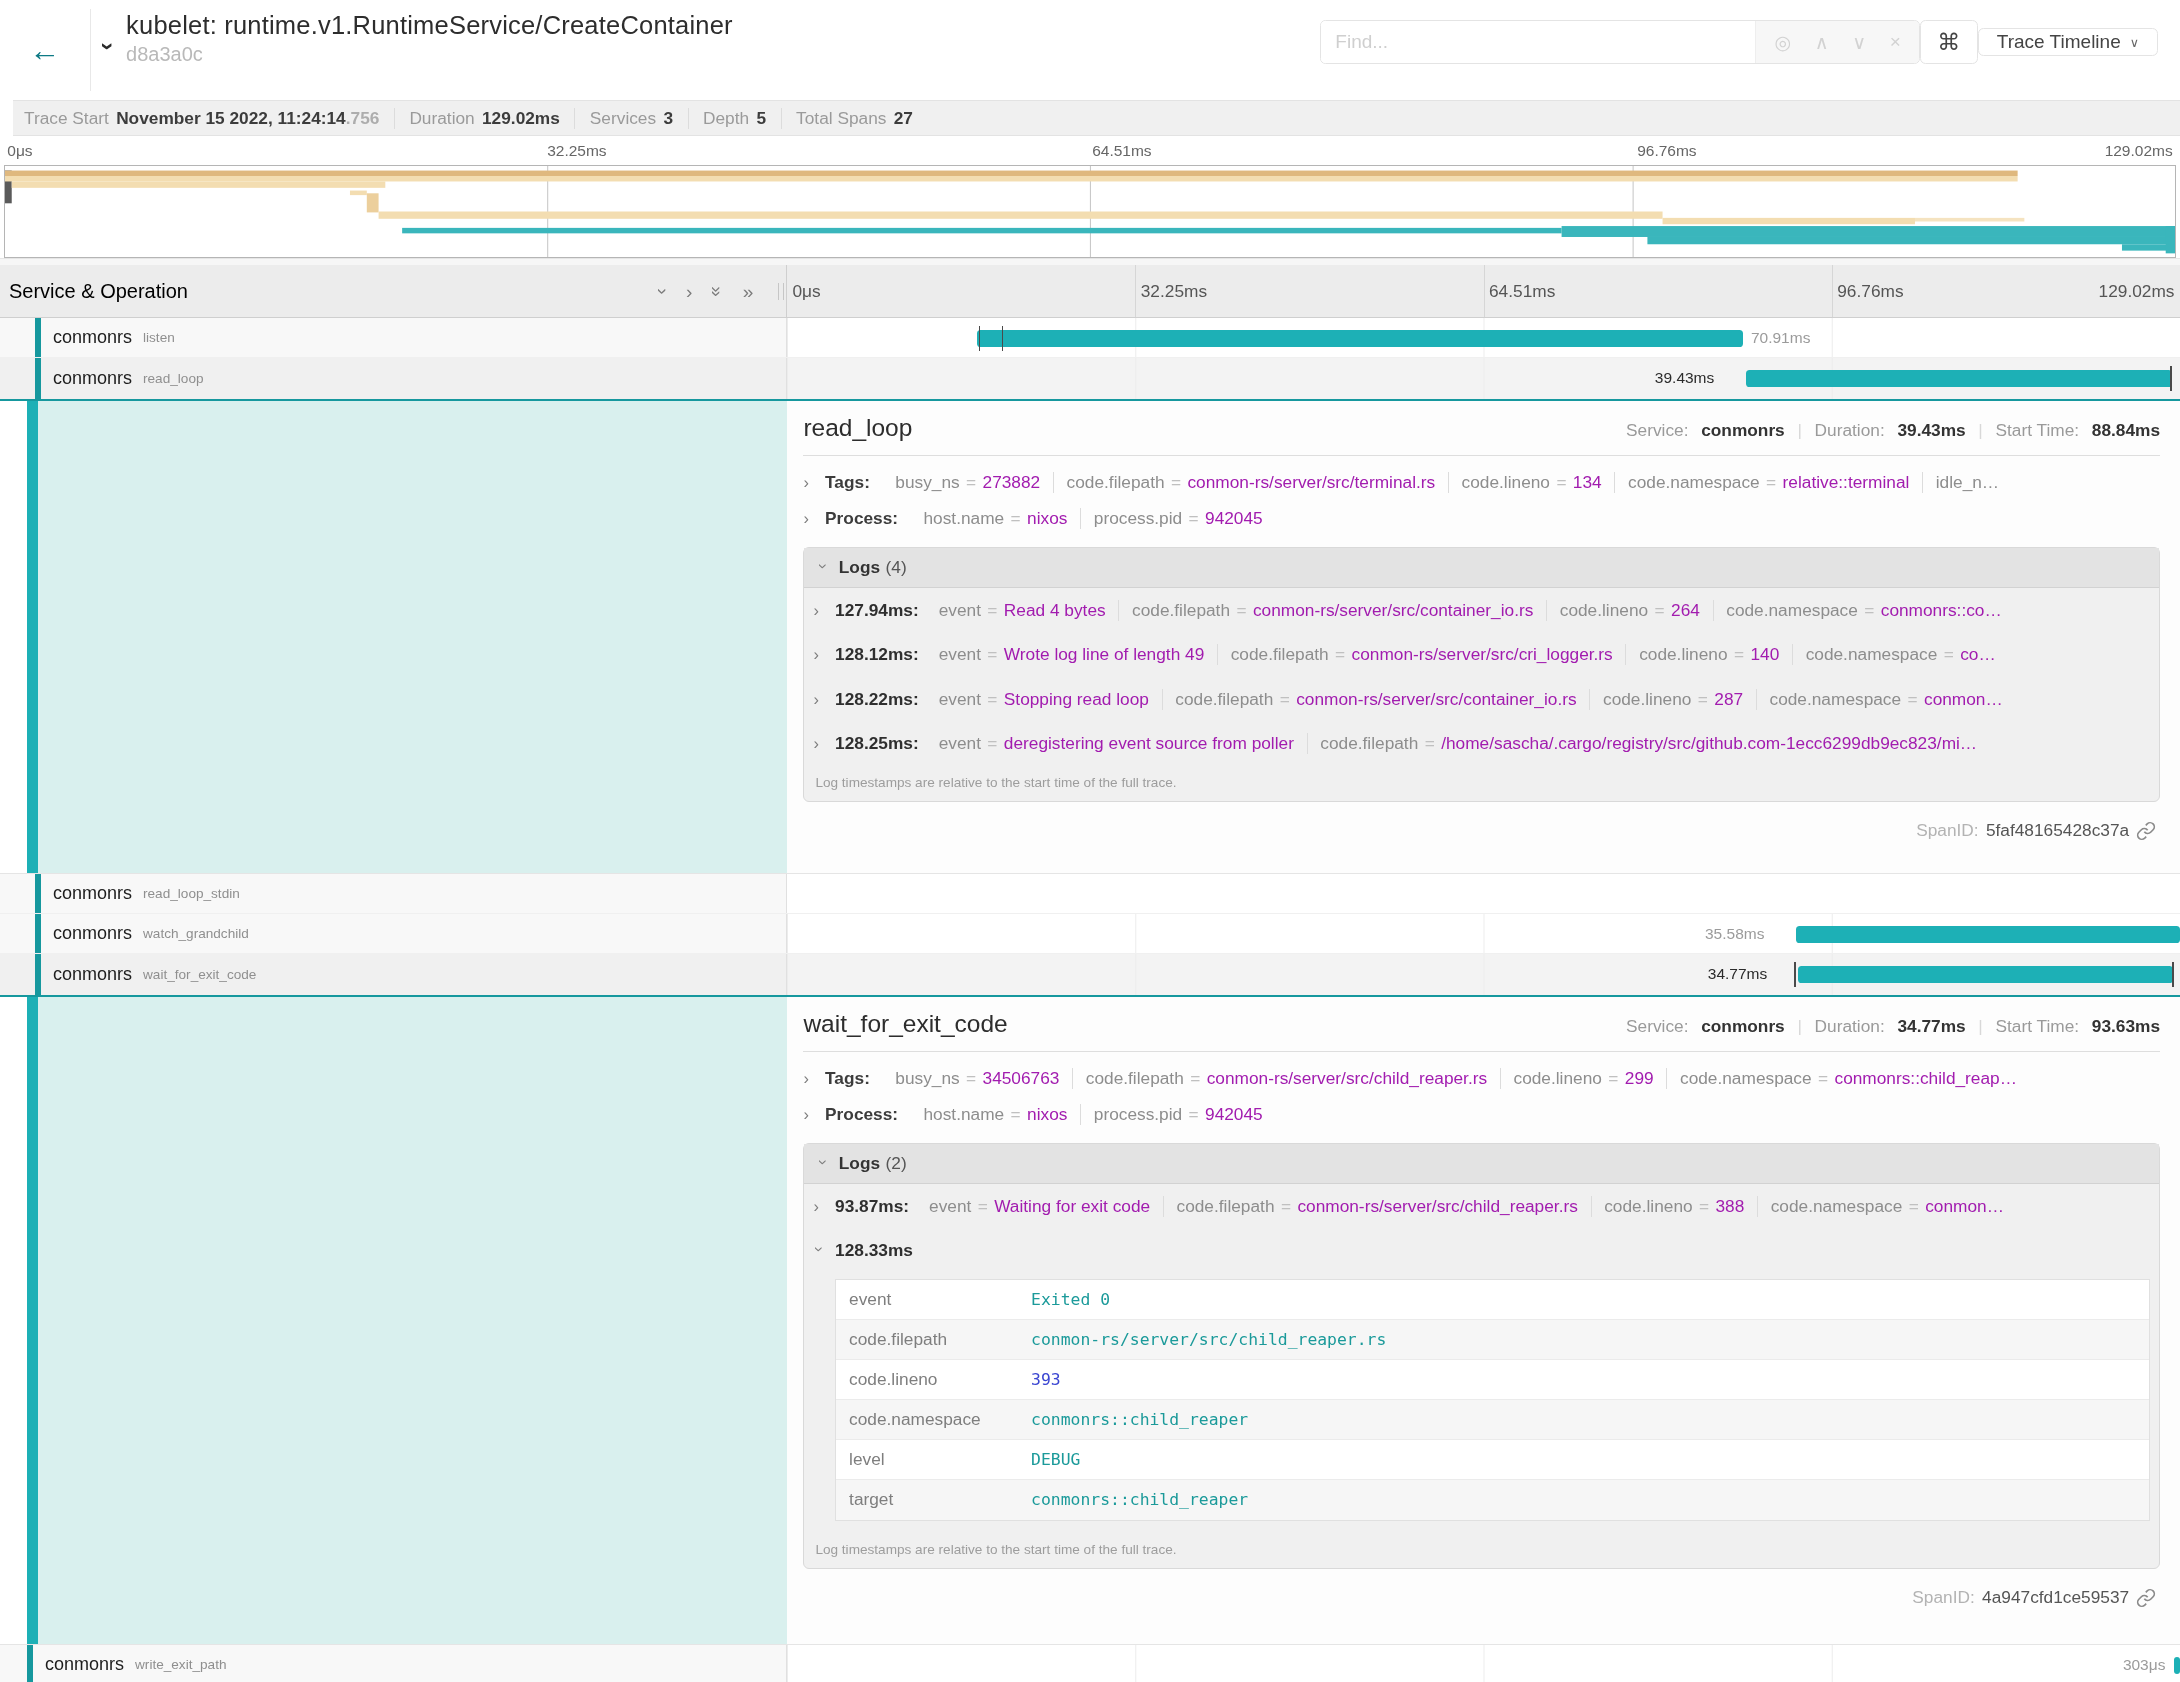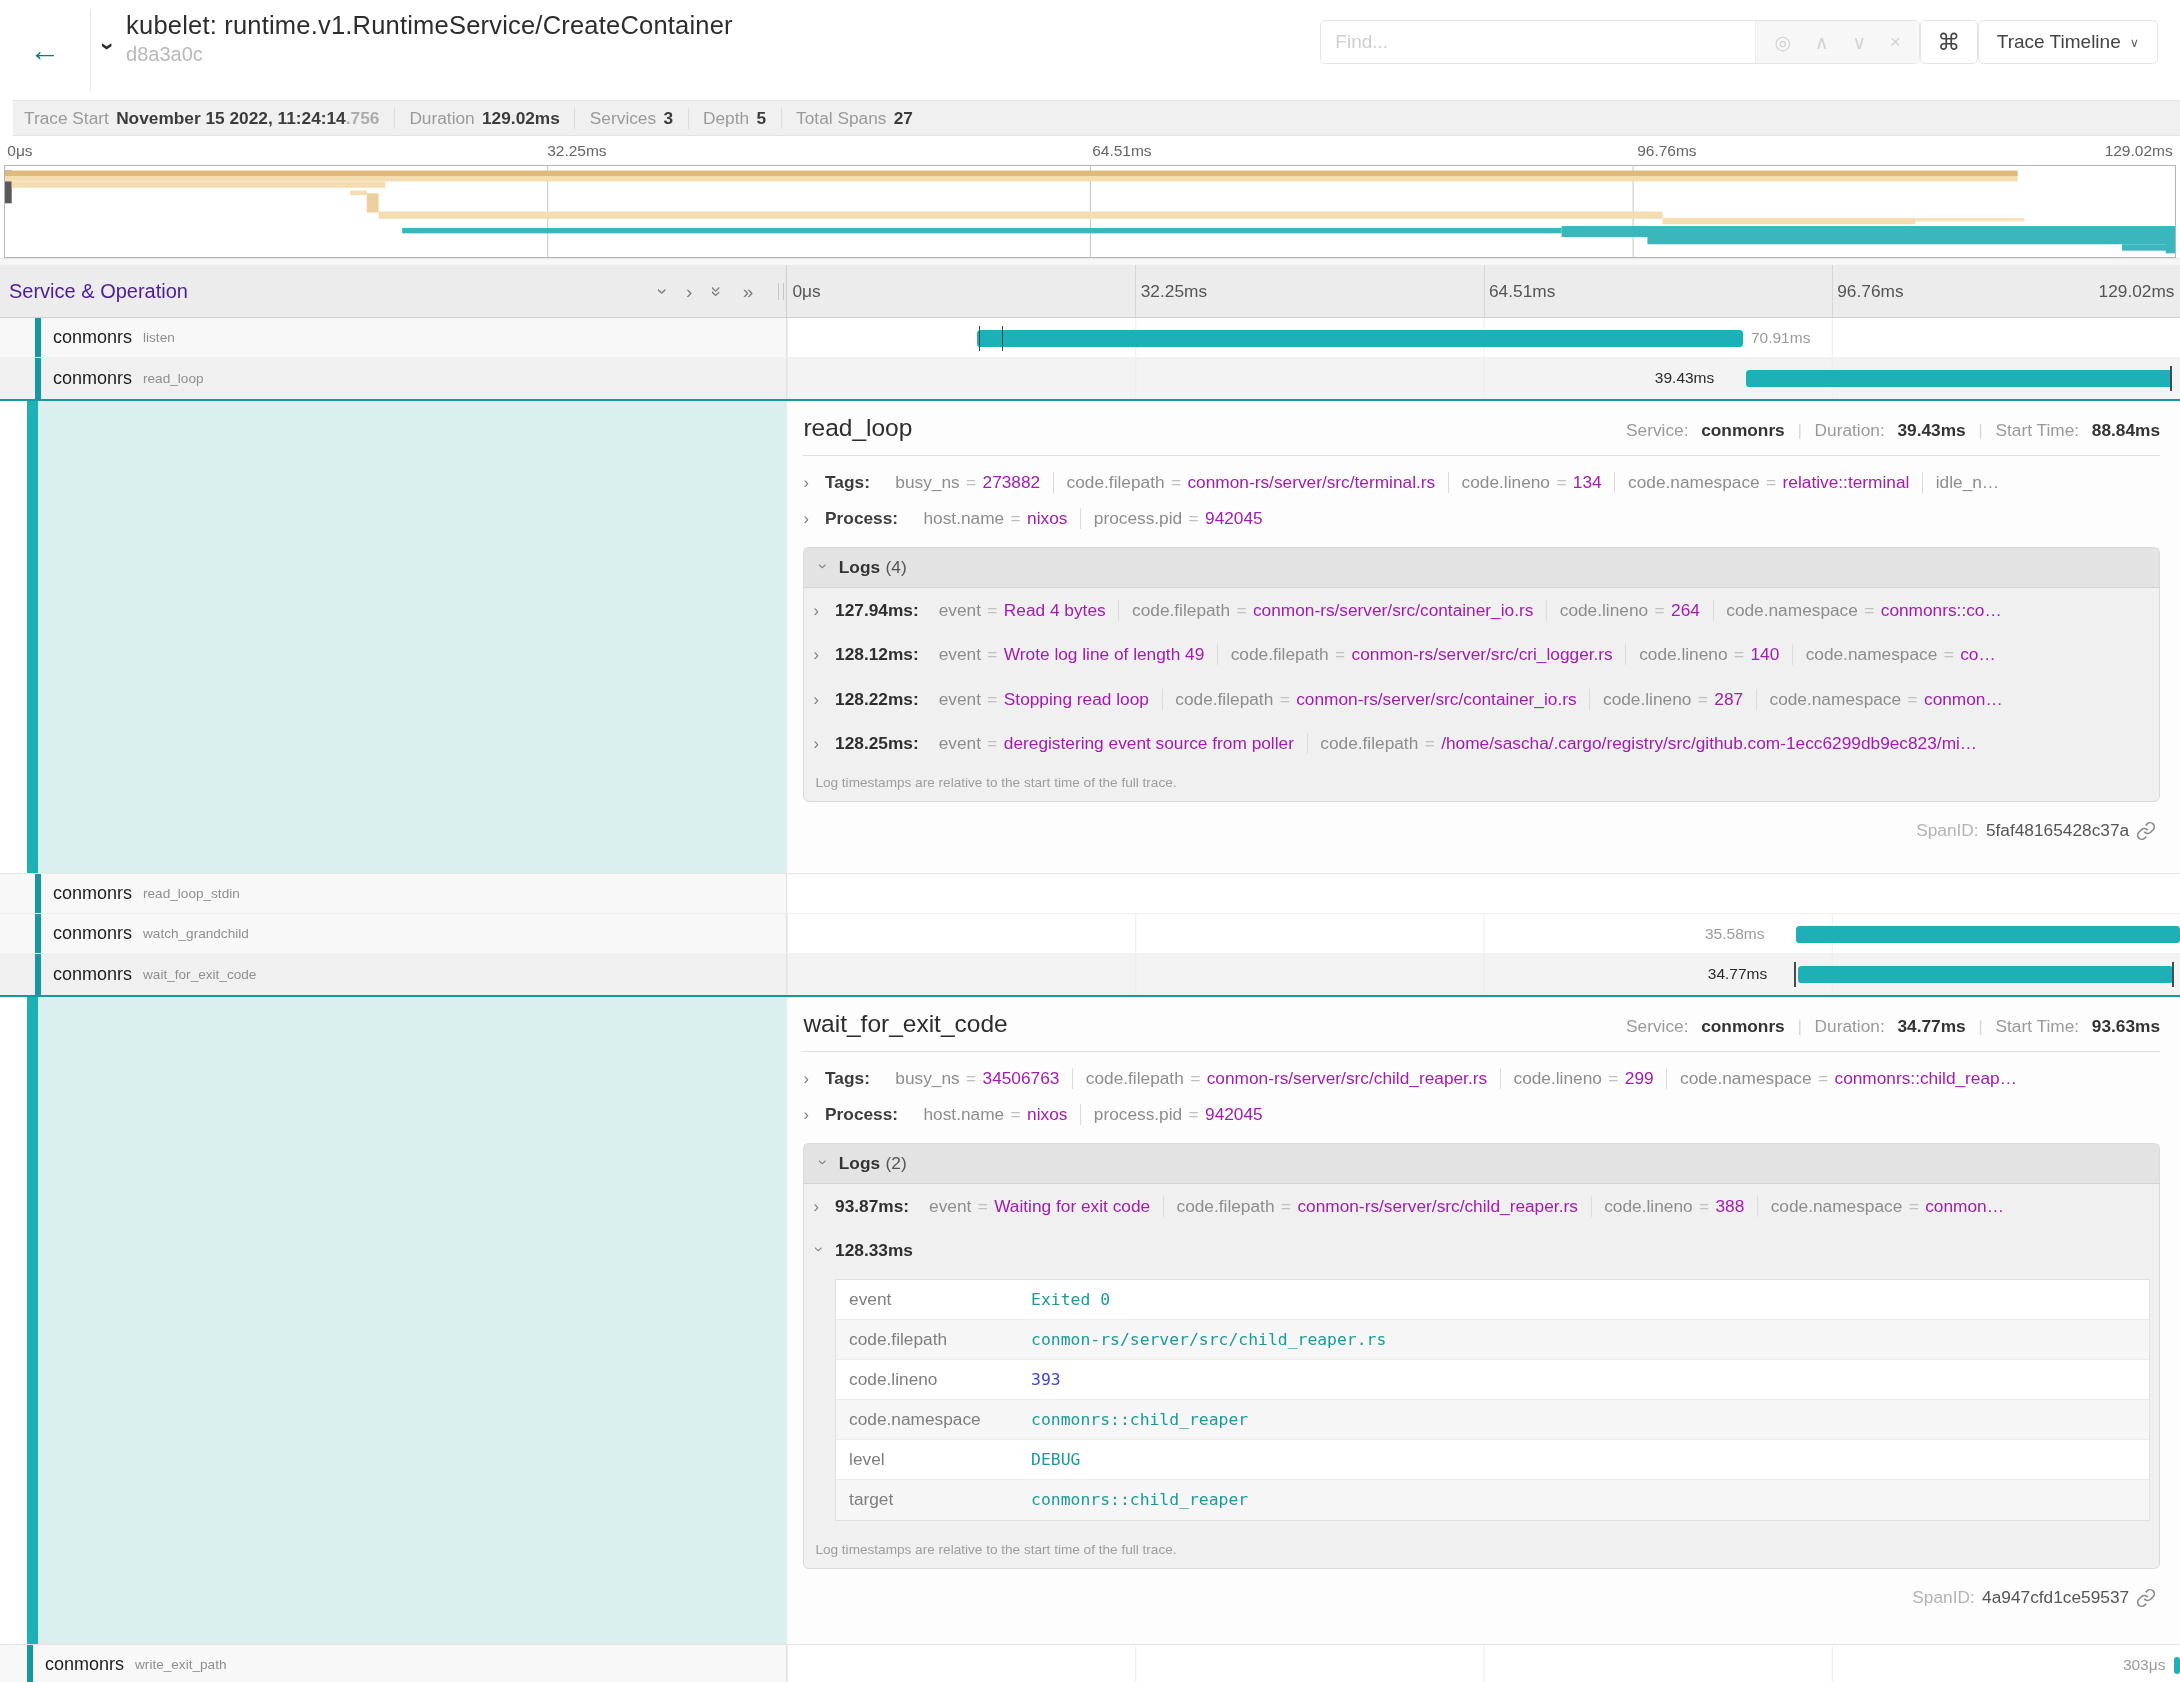--- a/index.html
+++ b/index.html
@@ -13,41 +13,41 @@
   .hdr-titles { margin-left:14.5px; margin-top:1.8px; flex:0 1 auto; }
   .trace-title { font-size:25.5px; font-weight:500; color:#2d2d2d; letter-spacing:0.2px; }
   .trace-id { font-size:20px; color:#b9b9b9; margin-top:3.6px; }
   .hdr-right { margin-left:auto; display:flex; align-items:center; margin-top:11px; margin-right:22px; }
   .find-group { display:flex; height:44px; border:0.9px solid #e4e4e4; border-radius:5.5px; overflow:hidden; width:600px; }
   .find-input { border:none; outline:none; flex:1; padding:0 14.5px; font-size:19px; color:#555; background:#fff; font-family:"Liberation Sans", sans-serif; }
   .find-input::placeholder { color:#cfcfcf; }
   .find-icons { display:flex; align-items:center; gap:23.6px; background:#f7f7f7; padding:0 18px; border-left:0.9px solid #eee; }
   .find-icons span { color:#d2d2d2; font-size:19px; cursor:pointer; }
   .sq-btn { height:44px; min-width:58px; border:0.9px solid #e4e4e4; border-radius:5.5px; background:#fff; font-size:23px; color:#444; cursor:pointer; }
-  .tt-btn { height:44px; padding:0 18px; border:0.9px solid #e4e4e4; border-radius:5.5px; background:#fff; font-size:19px; color:#444; cursor:pointer; display:flex; align-items:center; gap:9px; }
+  .tt-btn { height:28px; padding:0 18px; border:0.9px solid #e4e4e4; border-radius:5.5px; background:#fff; font-size:19px; color:#444; cursor:pointer; display:flex; align-items:center; gap:9px; }
   .tt-caret { font-size:12.7px; color:#666; }
 
   
   .summary { height:36px; background:#f0f0f0; border-top:0.9px solid #e3e3e3; border-bottom:0.9px solid #e3e3e3; display:flex; align-items:center; padding:0 11px; font-size:17.3px; color:#9a9a9a;margin-left:13px; }
   .sum-item { display:flex; gap:7.3px; align-items:center; }
   .sum-item + .sum-item { border-left:0.9px solid #dcdcdc; margin-left:14.5px; padding-left:14.5px; }
   .sum-val { color:#3c3c3c; font-weight:bold; }
   .sum-dim { color:#adadad; font-weight:bold; }
 
   
   .map-ticks { position:relative; height:29px; font-size:15.5px; color:#666; }
   .map-ticks span { position:absolute; top:6.4px; }
   .minimap { position:relative; height:93px; margin:0 3.6px; border:0.9px solid #b5b5b5; background:#fff; }
   .minimap svg { display:block; width:100%; height:100%; }
   .map-spacer { height:7.3px; background:#f6f6f6; border-top:0.9px solid #e6e6e6; }
 
   
   .tl-head { height:53px; display:flex; background:#ececec; border-bottom:0.9px solid #cfcfcf; }
   .tlh-left { width:787px; display:flex; align-items:center; padding:0 9px; border-right:0.9px solid #cfcfcf; position:relative; }
-  .tlh-title { font-size:20px; color:#4c1d95; }
+  .tlh-title { font-size:20px; color:#000000; }
   .tlh-icons { margin-left:auto; display:flex; gap:20px; margin-right:23.6px; }
   .tlh-icons span { color:#7c7c7c; font-size:19px; cursor:pointer; line-height:1; }
   .rot90 { display:inline-block; transform:rotate(90deg); }
   .grip { position:absolute; right:1.8px; top:18px; width:6.4px; height:16.4px; border-left:1.8px solid #c6c6c6; border-right:1.8px solid #c6c6c6; cursor:col-resize; }
   .tlh-right { flex:1; position:relative; font-size:17.3px; color:#555; }
   .tlh-right .tick { position:absolute; top:15.5px; }
   .colline { position:absolute; top:0; bottom:0; width:0.9px; background:#d6d6d6; }
 
   
   .row { height:40px; display:flex; background:#fff; border-bottom:0.9px solid #f0f0f0; cursor:pointer; }

